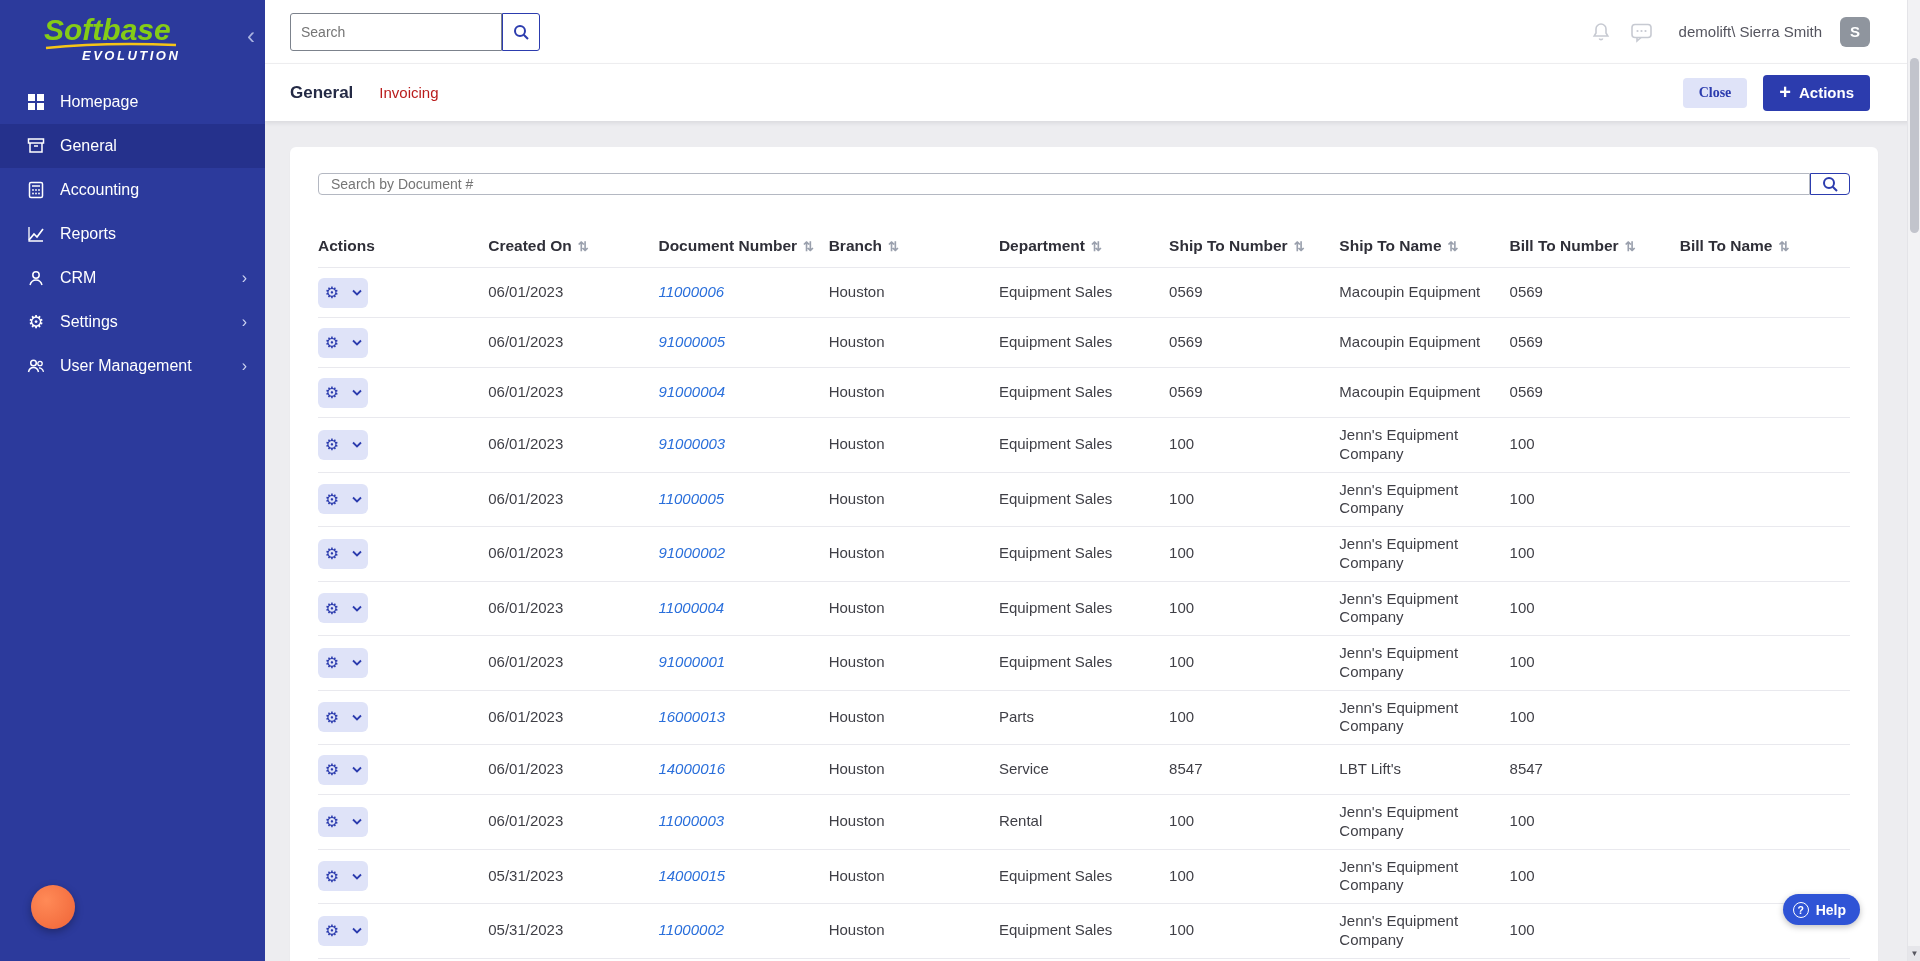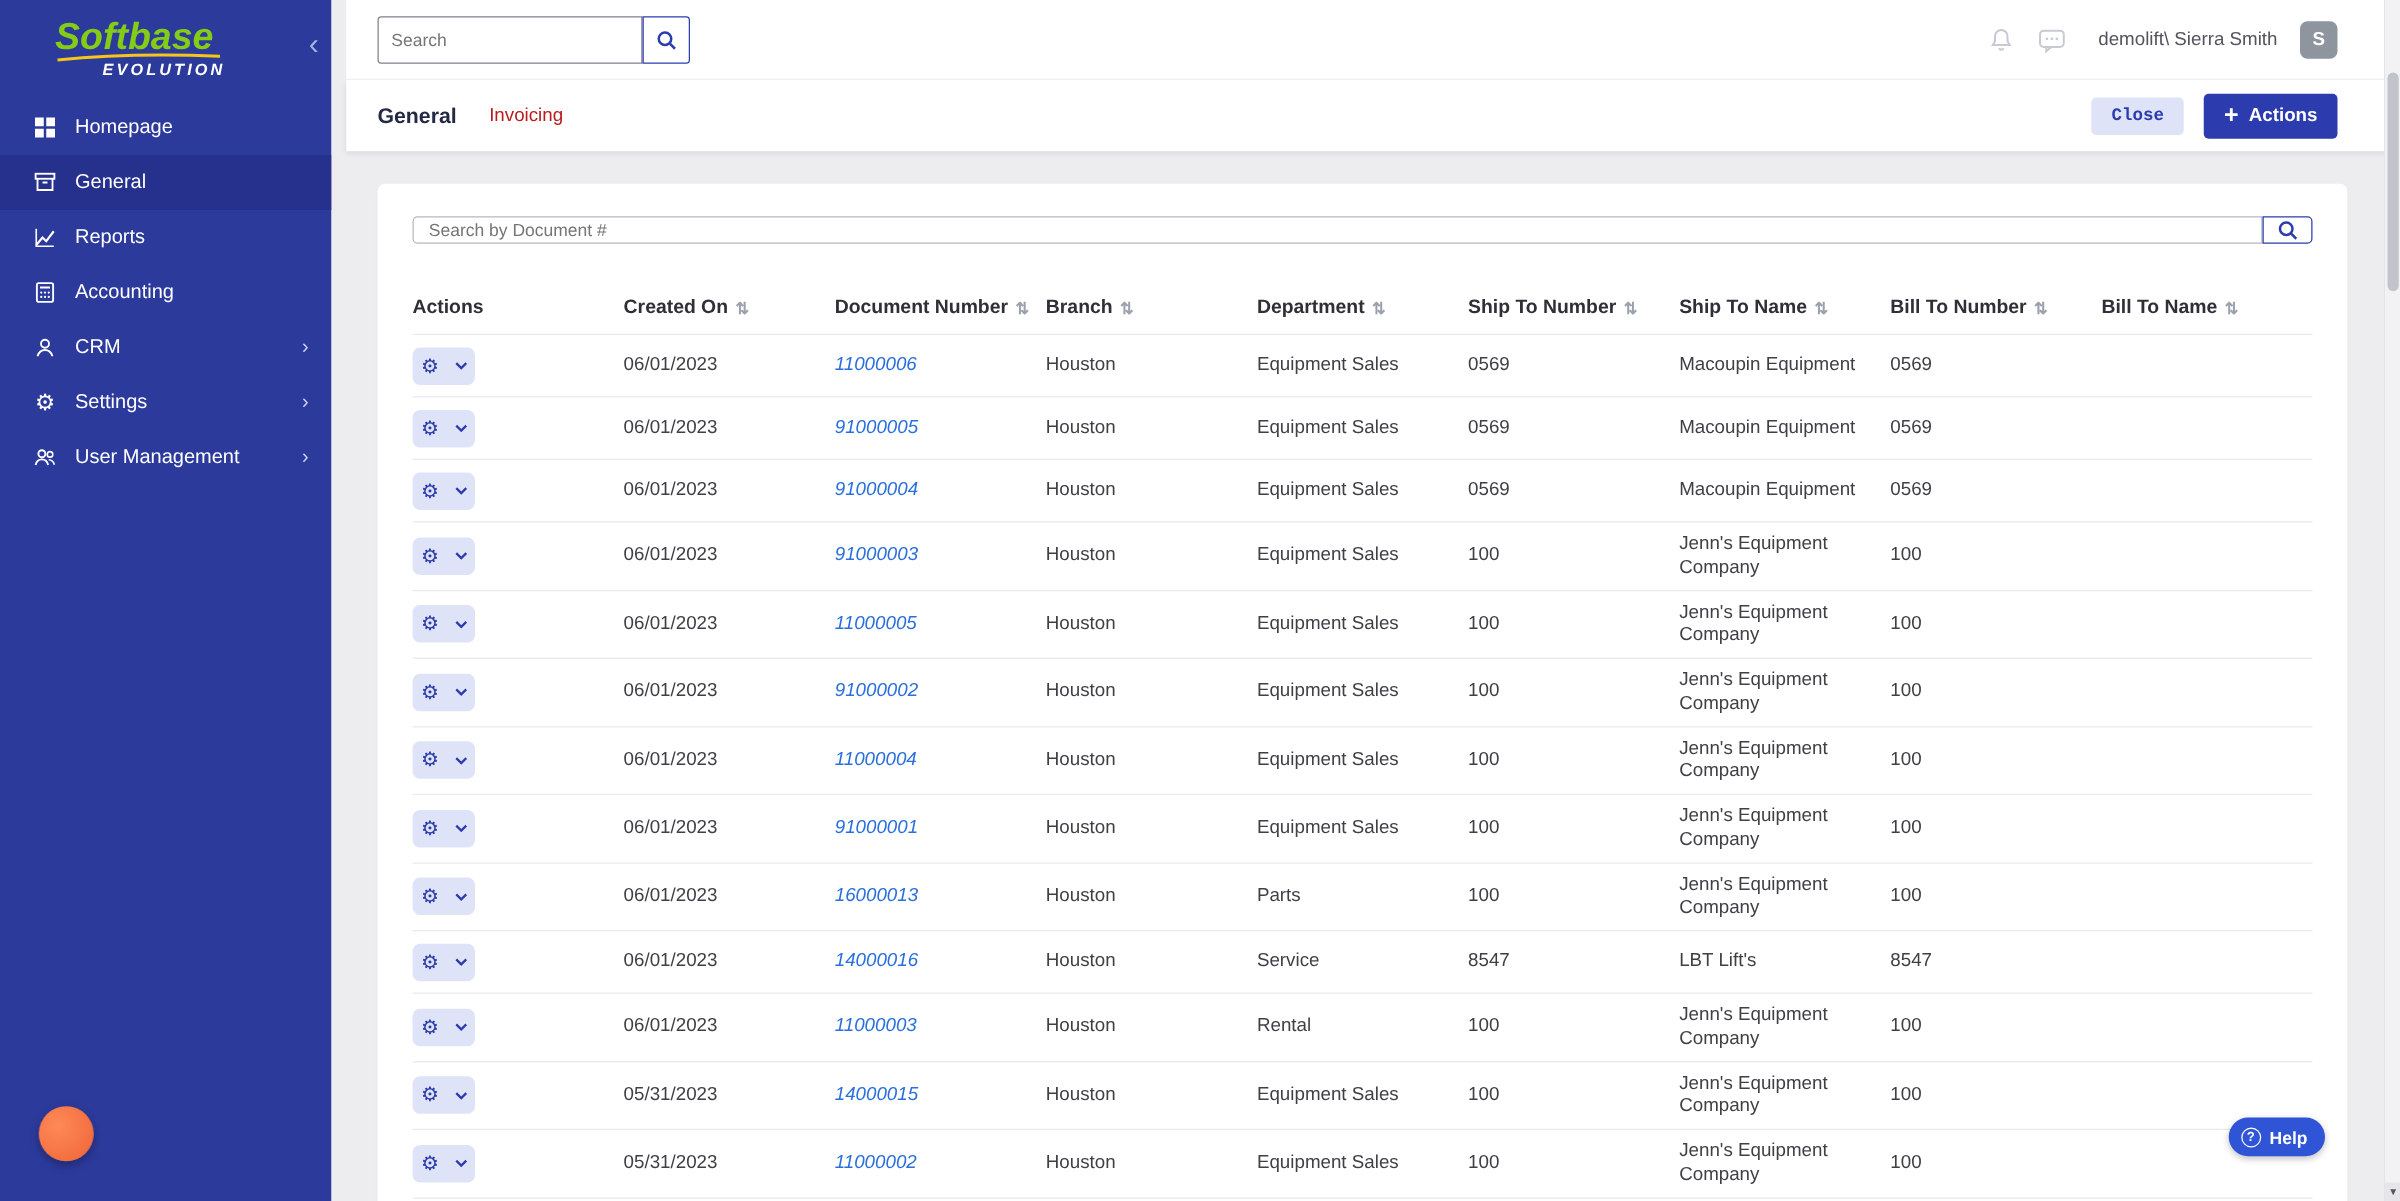--- a/index.html
+++ b/index.html
@@ -51,21 +51,21 @@
     font-size:16px;color:#ffffff;cursor:pointer;
   }
   .nav-item.active{background:var(--sidebar-active);}
   .nav-icon{width:20px;height:20px;display:inline-flex;align-items:center;justify-content:center;flex-shrink:0;}
   .nav-icon svg{display:block;}
   .nav-label{flex:1;font-weight:400;}
   .nav-chevron{color:#cdd3f1;font-size:16px;line-height:1;}
   .gear-glyph{font-size:18px;line-height:1;color:#fff;}
 
   
-  .main{flex:1;display:flex;flex-direction:column;height:100%;min-width:0;padding-left:12px;}
+  .main{flex:1;display:flex;flex-direction:column;height:100%;min-width:0;}
 
   .topbar{
     height:64px;background:#fff;flex-shrink:0;
     display:flex;align-items:center;
     padding:0 50px 0 25px;
     border-bottom:1px solid #f0f0f2;
   }
   .topbar-search{display:flex;align-items:stretch;height:38px;}
   .topbar-search input{
     width:212px;border:1px solid #7c828c;border-radius:3px 0 0 3px;
@@ -92,21 +92,21 @@
     box-shadow:0 2px 4px rgba(40,40,60,0.10);
     position:relative;z-index:2;
   }
   .tab{font-size:17px;cursor:pointer;background:none;border:none;font-family:inherit;}
   .tab.active{color:#242a45;font-weight:700;}
   .tab.inactive{color:#b91c1c;font-weight:400;margin-left:26px;font-size:15px;}
   .tabbar-right{margin-left:auto;display:flex;align-items:center;gap:16px;}
   .btn-close{
     background:var(--accent-soft);color:var(--accent);
     border:none;border-radius:4px;height:30px;padding:0 16px;
-    font-size:14px;font-weight:600;cursor:pointer;font-family:Liberation Mono, monospace;
+    font-size:14px;font-weight:600;cursor:pointer;font-family:Liberation Serif, serif;
   }
   .btn-invoice{
     background:var(--accent);color:#fff;border:none;border-radius:4px;
     height:36px;padding:0 16px;font-size:15px;font-weight:600;cursor:pointer;
     display:flex;align-items:center;gap:8px;font-family:inherit;
   }
   .btn-invoice .plus{font-size:20px;font-weight:700;line-height:1;margin-top:-2px;}
 
   .content{flex:1;overflow:hidden;padding:26px 42px 0 25px;background:var(--page-bg);}
   .card{
@@ -212,48 +212,48 @@
       </div>
       <div class="nav-item active">
         <span class="nav-icon">
           <svg width="18" height="18" viewBox="0 0 18 18">
               <rect x="1.5" y="2" width="15" height="4" fill="none" stroke="#fff" stroke-width="1.5"></rect>
               <path d="M3 6 v9 h12 V6" fill="none" stroke="#fff" stroke-width="1.5"></path>
               <line x1="7" y1="9" x2="11" y2="9" stroke="#fff" stroke-width="1.5"></line>
             </svg>
         </span>
         <span class="nav-label">General</span>
-      </div>
-      <div class="nav-item">
-        <span class="nav-icon">
-          <svg width="18" height="18" viewBox="0 0 18 18">
-              <path d="M2 15 L7 9 L10 12 L16 4" fill="none" stroke="#fff" stroke-width="1.7"></path>
-              <path d="M2 2 v14 h14" fill="none" stroke="#fff" stroke-width="1.3"></path>
-            </svg>
-        </span>
-        <span class="nav-label">Reports</span>
       </div>
       <div class="nav-item">
         <span class="nav-icon">
           <svg width="18" height="18" viewBox="0 0 18 18">
               <rect x="2.5" y="1.5" width="13" height="15" rx="1.5" fill="none" stroke="#fff" stroke-width="1.5"></rect>
               <line x1="5" y1="5" x2="13" y2="5" stroke="#fff" stroke-width="1.5"></line>
               <circle cx="6" cy="9" r="0.9" fill="#fff"></circle>
               <circle cx="9" cy="9" r="0.9" fill="#fff"></circle>
               <circle cx="12" cy="9" r="0.9" fill="#fff"></circle>
               <circle cx="6" cy="12.5" r="0.9" fill="#fff"></circle>
               <circle cx="9" cy="12.5" r="0.9" fill="#fff"></circle>
               <circle cx="12" cy="12.5" r="0.9" fill="#fff"></circle>
             </svg>
         </span>
         <span class="nav-label">Accounting</span>
       </div>
       <div class="nav-item">
         <span class="nav-icon">
           <svg width="18" height="18" viewBox="0 0 18 18">
+              <path d="M2 15 L7 9 L10 12 L16 4" fill="none" stroke="#fff" stroke-width="1.7"></path>
+              <path d="M2 2 v14 h14" fill="none" stroke="#fff" stroke-width="1.3"></path>
+            </svg>
+        </span>
+        <span class="nav-label">Reports</span>
+      </div>
+      <div class="nav-item">
+        <span class="nav-icon">
+          <svg width="18" height="18" viewBox="0 0 18 18">
               <circle cx="9" cy="6" r="3.2" fill="none" stroke="#fff" stroke-width="1.5"></circle>
               <path d="M3 16 q1.5-5 6-5 t6 5" fill="none" stroke="#fff" stroke-width="1.5"></path>
             </svg>
         </span>
         <span class="nav-label">CRM</span>
         <span class="nav-chevron">›</span>
       </div>
       <div class="nav-item">
         <span class="nav-icon">
             <span class="gear-glyph">⚙</span>

